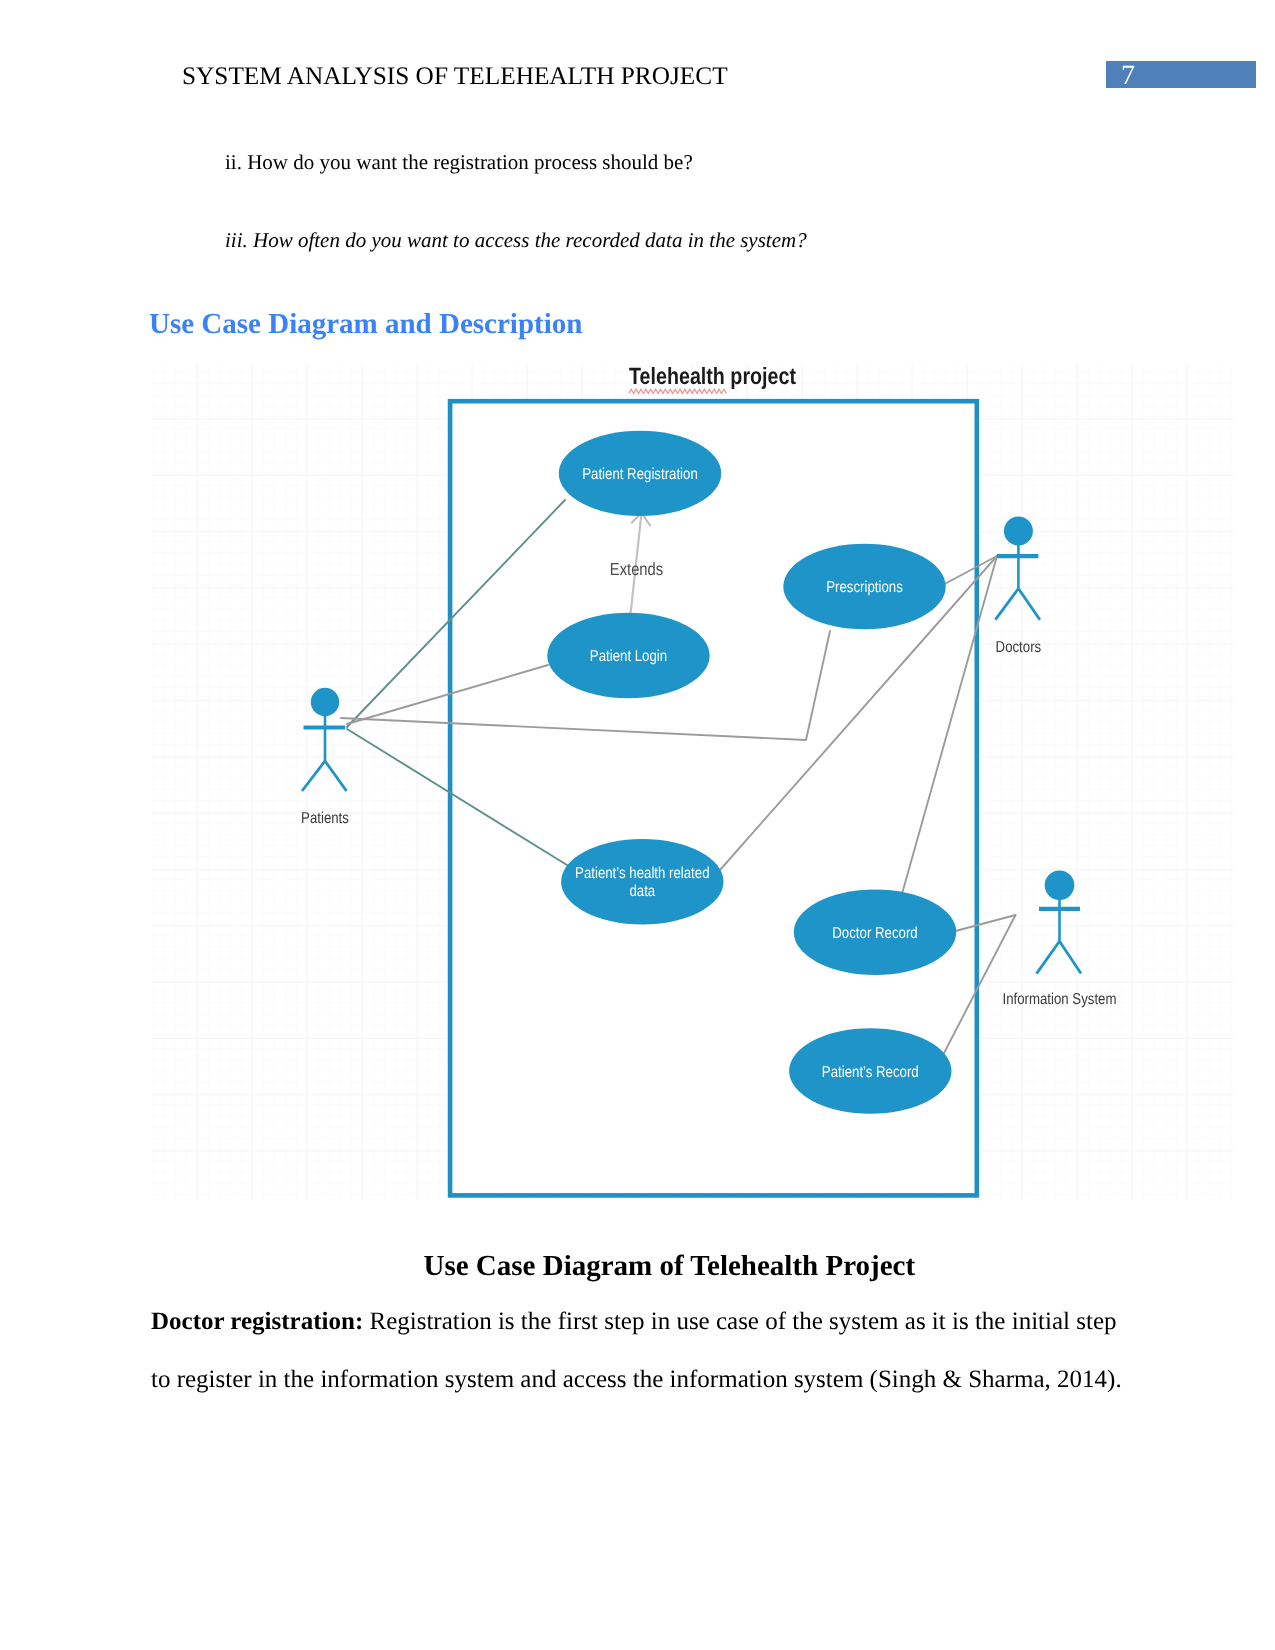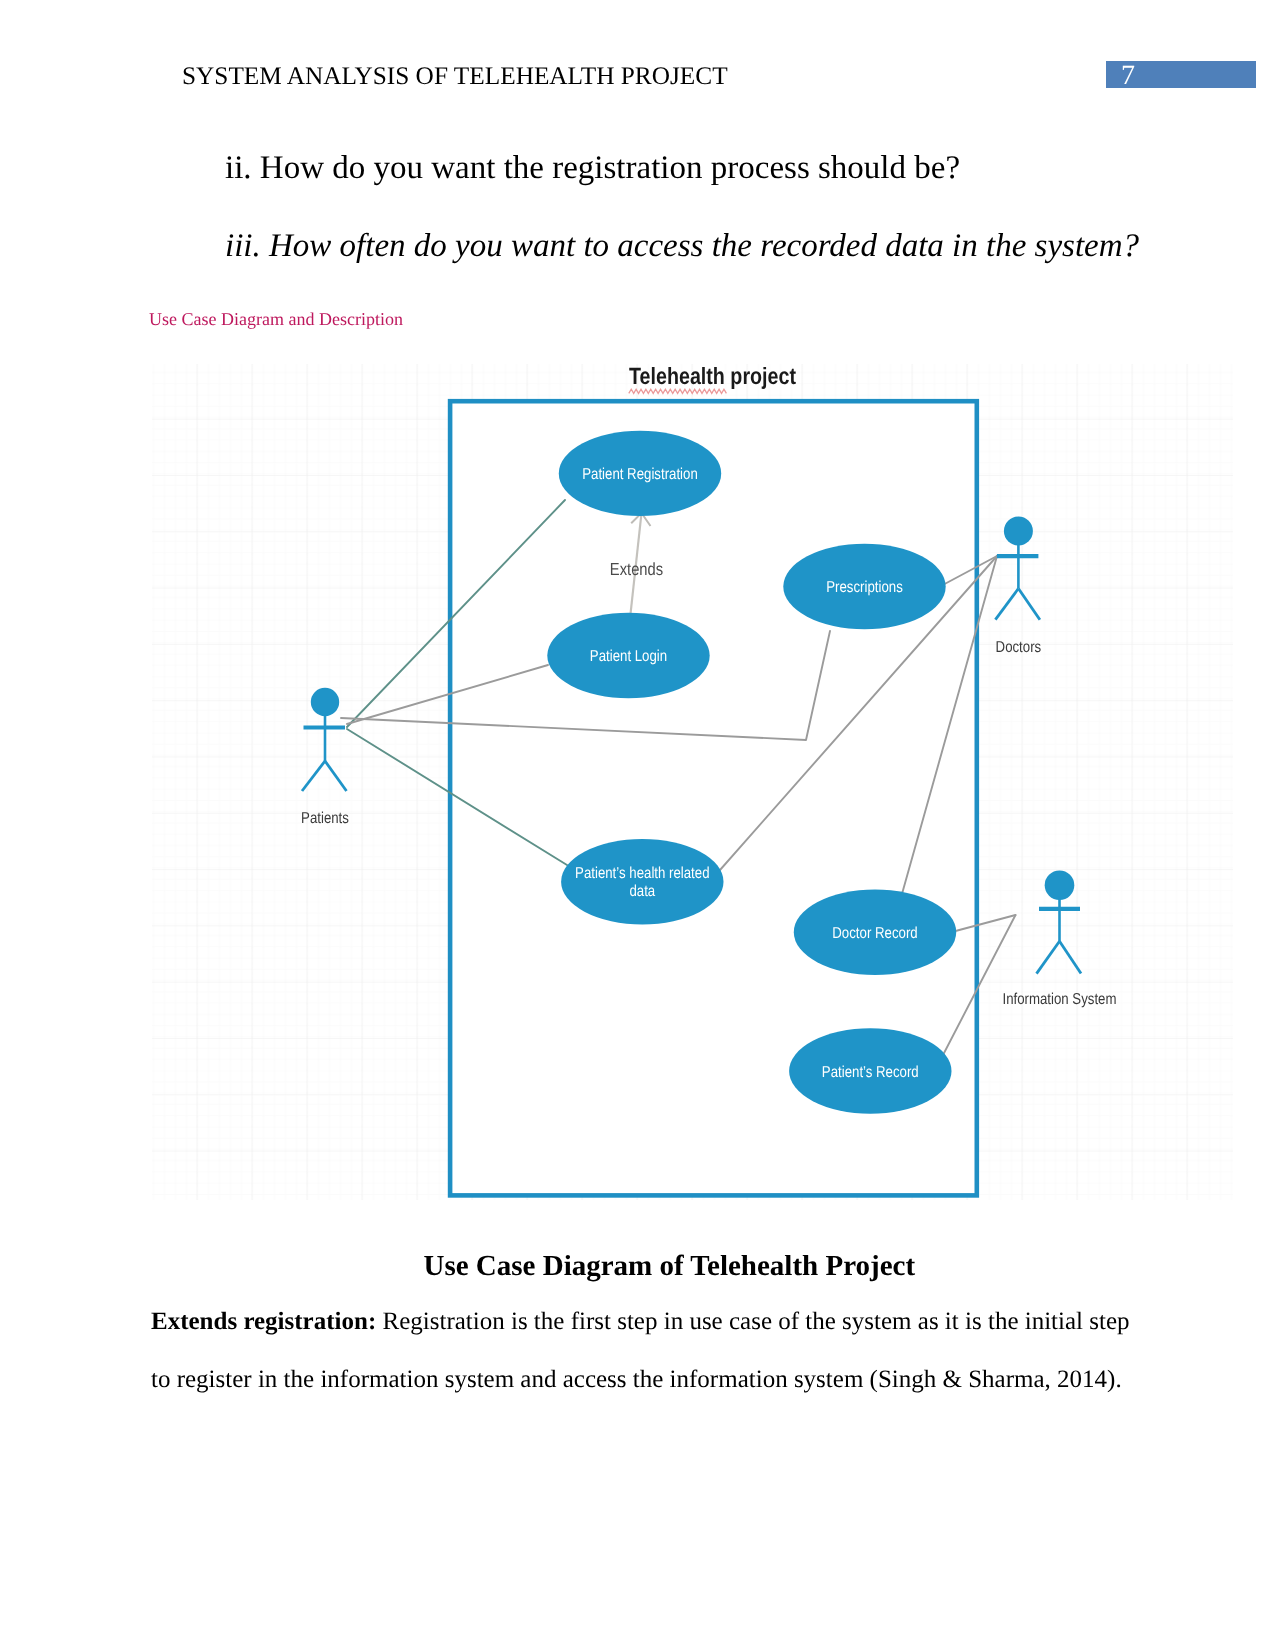--- a/index.html
+++ b/index.html
@@ -4,22 +4,22 @@
 <style>
   html,body{margin:0;padding:0;}
   *{-webkit-font-smoothing:antialiased;text-rendering:geometricPrecision;}
   body{width:1275px;height:1650px;background:#ffffff;font-family:"Liberation Serif",serif;overflow:hidden;}
   .page{position:relative;width:1275px;height:1650px;background:#fff;}
 
   .hdr-title{position:absolute;left:182px;top:63.5px;font-size:25.3px;line-height:1;color:#000;white-space:nowrap;}
   .pagebadge{position:absolute;left:1105.5px;top:61px;width:150px;height:27px;background:#4f80ba;}
   .pagebadge .num{position:absolute;left:15.5px;top:1px;font-size:28px;line-height:1;color:#ffffff;}
 
-  .q{position:absolute;font-size:33px;line-height:1;color:#000;white-space:nowrap;}
-  .secthead{position:absolute;left:149px;font-size:18px;line-height:1;font-weight:normal;color:#be185d;white-space:nowrap;}
+  .q{position:absolute;font-size:21px;line-height:1;color:#000;white-space:nowrap;}
+  .secthead{position:absolute;left:149px;font-size:29px;line-height:1;font-weight:bold;color:#3b82f6;white-space:nowrap;}
   .caption{position:absolute;font-size:29px;line-height:1;font-weight:bold;color:#000;white-space:nowrap;}
   .para{position:absolute;left:151px;width:990px;font-size:25px;line-height:58px;color:#000;}
   .para b{font-weight:bold;}
 
   .figure{position:absolute;left:152px;top:364px;width:1081px;height:836px;}
   .figure svg{display:block;}
 </style>
 </head>
 <body>
 
@@ -109,15 +109,15 @@
           <line x1="907.5" y1="577.2" x2="929" y2="609.6" stroke="#1f94c8" stroke-width="2.8"></line>
           <text x="907.5" y="639.8000000000001" text-anchor="middle" font-family="&quot;Liberation Sans&quot;, sans-serif" font-size="15.8" fill="#3a3a3a" textLength="114.05" lengthAdjust="spacingAndGlyphs">Information System</text>
         </g>
         <text x="560.5" y="20" text-anchor="middle" font-family="&quot;Liberation Sans&quot;, sans-serif" font-size="23.5" font-weight="bold" fill="#1a1a1a" textLength="167.08" lengthAdjust="spacingAndGlyphs">Telehealth project</text>
         <path d="M476.79999999999995 29.399999999999977 L479.23999999999995 25.199999999999978 L481.67999999999995 29.399999999999977 L484.11999999999995 25.199999999999978 L486.55999999999995 29.399999999999977 L488.99999999999994 25.199999999999978 L491.43999999999994 29.399999999999977 L493.87999999999994 25.199999999999978 L496.31999999999994 29.399999999999977 L498.75999999999993 25.199999999999978 L501.19999999999993 29.399999999999977 L503.63999999999993 25.199999999999978 L506.0799999999999 29.399999999999977 L508.5199999999999 25.199999999999978 L510.9599999999999 29.399999999999977 L513.4 25.199999999999978 L515.8399999999999 29.399999999999977 L518.28 25.199999999999978 L520.7199999999999 29.399999999999977 L523.16 25.199999999999978 L525.5999999999999 29.399999999999977 L528.04 25.199999999999978 L530.4799999999999 29.399999999999977 L532.92 25.199999999999978 L535.3599999999999 29.399999999999977 L537.8 25.199999999999978 L540.2399999999999 29.399999999999977 L542.68 25.199999999999978 L545.1199999999999 29.399999999999977 L547.56 25.199999999999978 L549.9999999999999 29.399999999999977 L552.4399999999999 25.199999999999978 L554.8799999999999 29.399999999999977 L557.3199999999999 25.199999999999978 L559.7599999999999 29.399999999999977 L562.1999999999999 25.199999999999978 L564.6399999999999 29.399999999999977 L567.0799999999999 25.199999999999978 L569.5199999999999 29.399999999999977 L571.9599999999999 25.199999999999978 L574.3999999999999 29.399999999999977" fill="none" stroke="#eb9a9a" stroke-width="1.3"></path>
       </svg>
   </div>
 
   <div class="caption" style="left:423.5px;top:1252px;">Use Case Diagram of Telehealth Project</div>
 
-  <div class="para" style="top:1293px;"><b>Extends registration:</b> <span>Registration is the first step in use case of the system as it is the initial step to register in the information system and access the information system (Singh &amp; Sharma, 2014).</span></div>
+  <div class="para" style="top:1293px;"><b>Doctor registration:</b> <span>Registration is the first step in use case of the system as it is the initial step to register in the information system and access the information system (Singh &amp; Sharma, 2014).</span></div>
 
 </div>
 
 </body></html>

